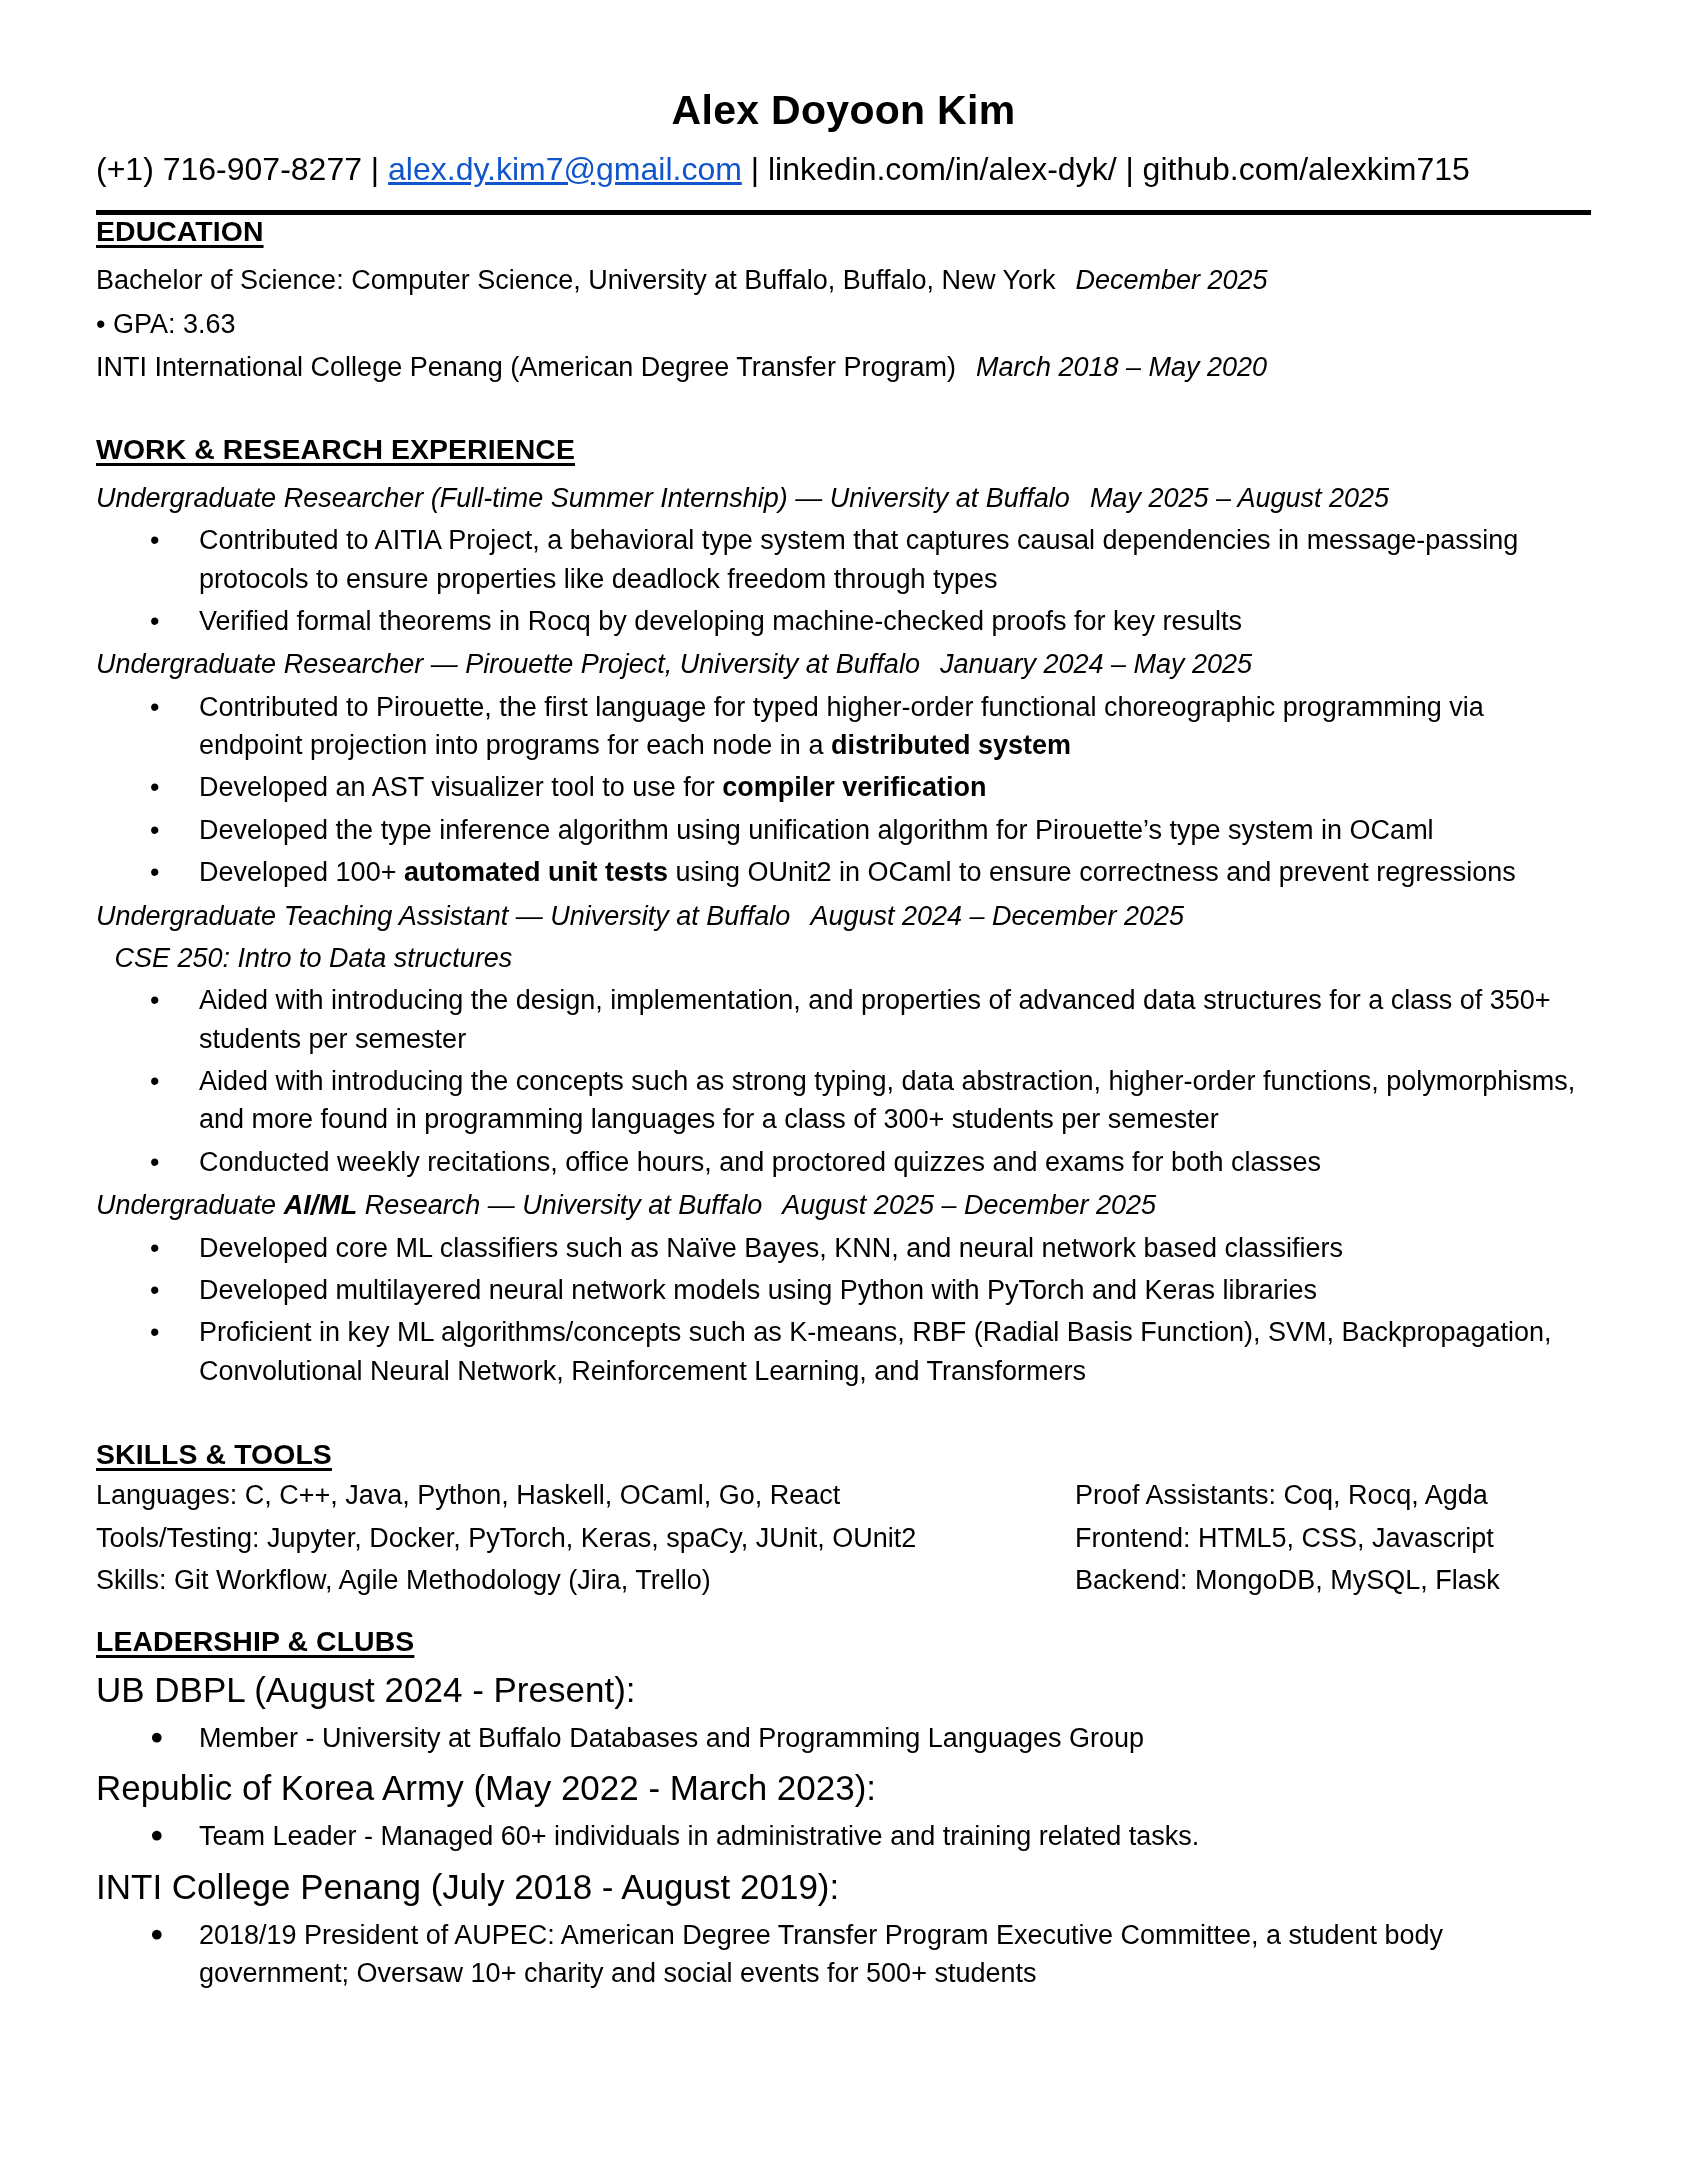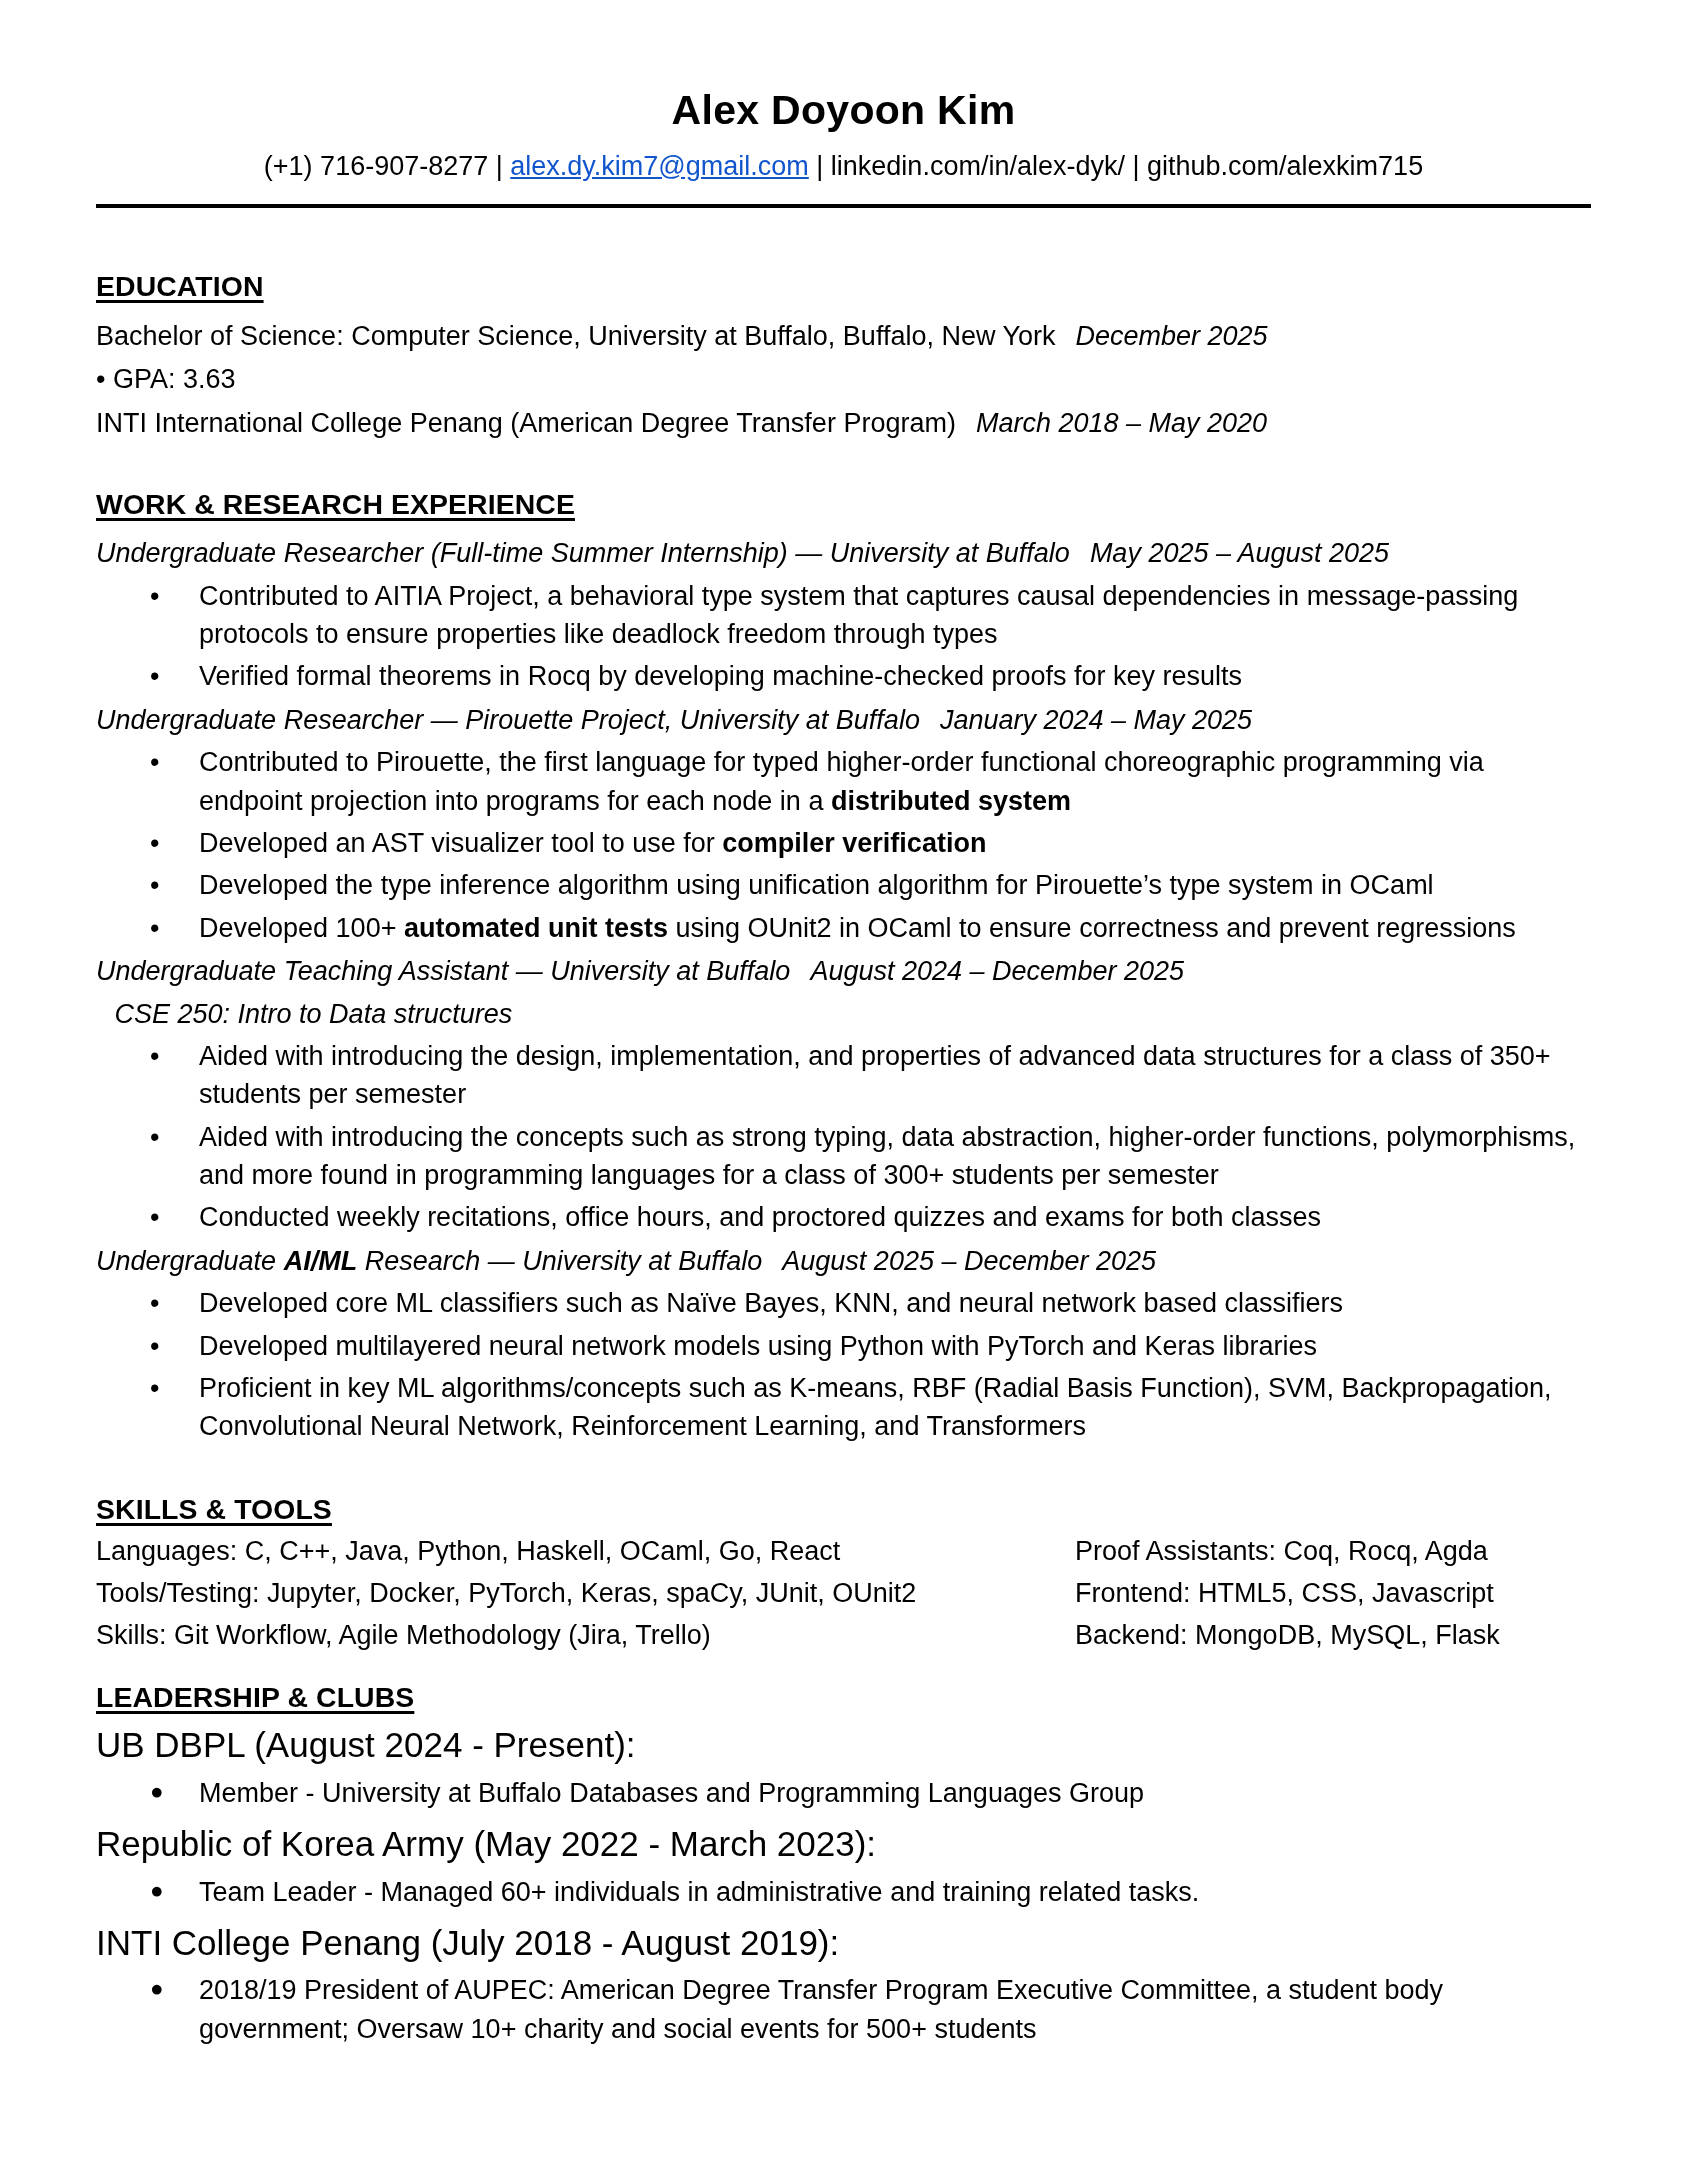--- a/index.html
+++ b/index.html
@@ -34,22 +34,22 @@
   .name {
     margin-top: 87px;
     text-align: center;
     font-size: 41px;
     font-weight: bold;
     letter-spacing: 0.3px;
     line-height: 1.15;
   }
   .contact {
     margin-top: 14.6px;
-    text-align: center;
-    font-size: 27px;
+    text-align: left;
+    font-size: 32px;
     line-height: 1.3;
     white-space: nowrap;
   }
   .contact a.email {
     color: #1155cc;
     text-decoration: underline;
   }
   .rule {
     margin-top: 20px;
     height: 4.6px;
@@ -59,21 +59,21 @@
 
   
   .section-head {
     font-size: 28.4px;
     font-weight: bold;
     text-decoration: underline;
     text-underline-offset: 4px;
     text-decoration-thickness: 3.3px;
     letter-spacing: 0.1px;
   }
-  .sec-education { margin-top: 62px; }
+  .sec-education { }
   .sec-work      { margin-top: 46px; }
   .sec-skills    { margin-top: 48px; }
   .sec-leader    { margin-top: 26px; }
 
   
   .line {
     font-size: 27px;
     line-height: 1.42;
     margin-top: 5.3px;
   }

